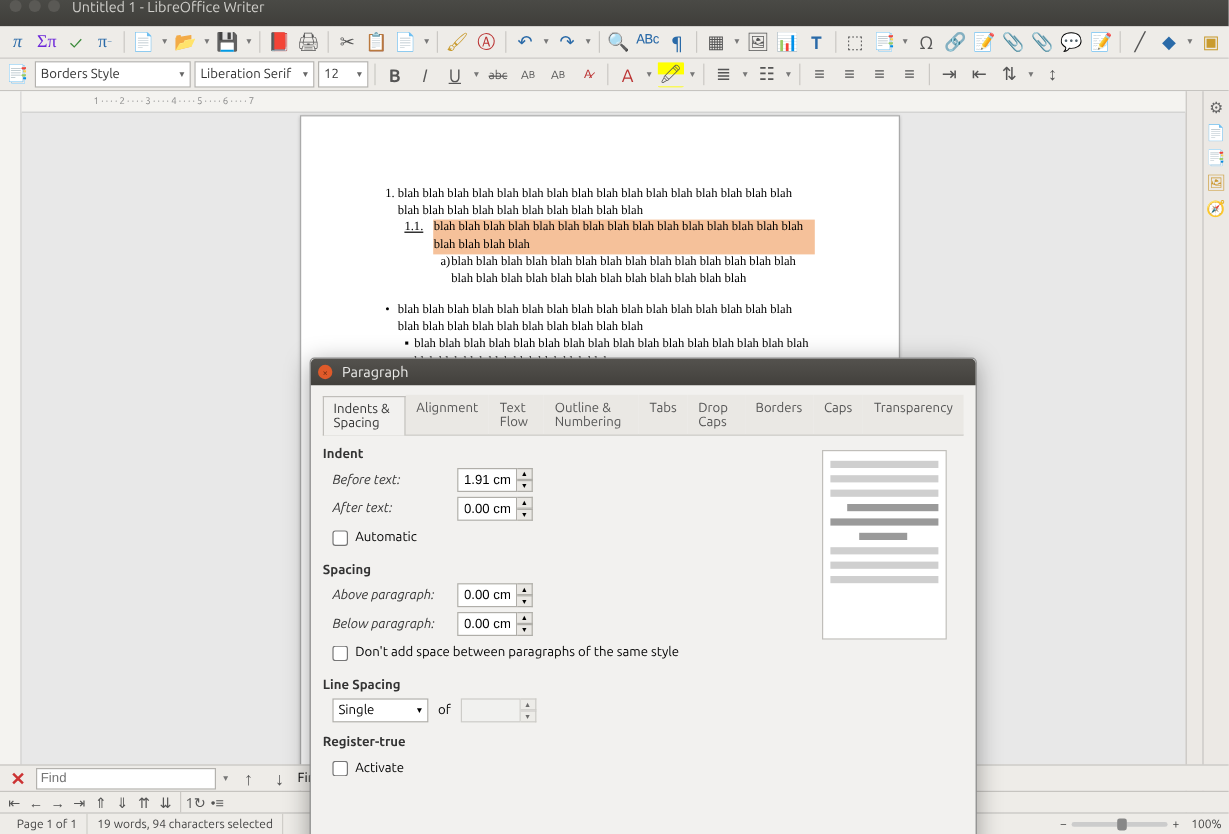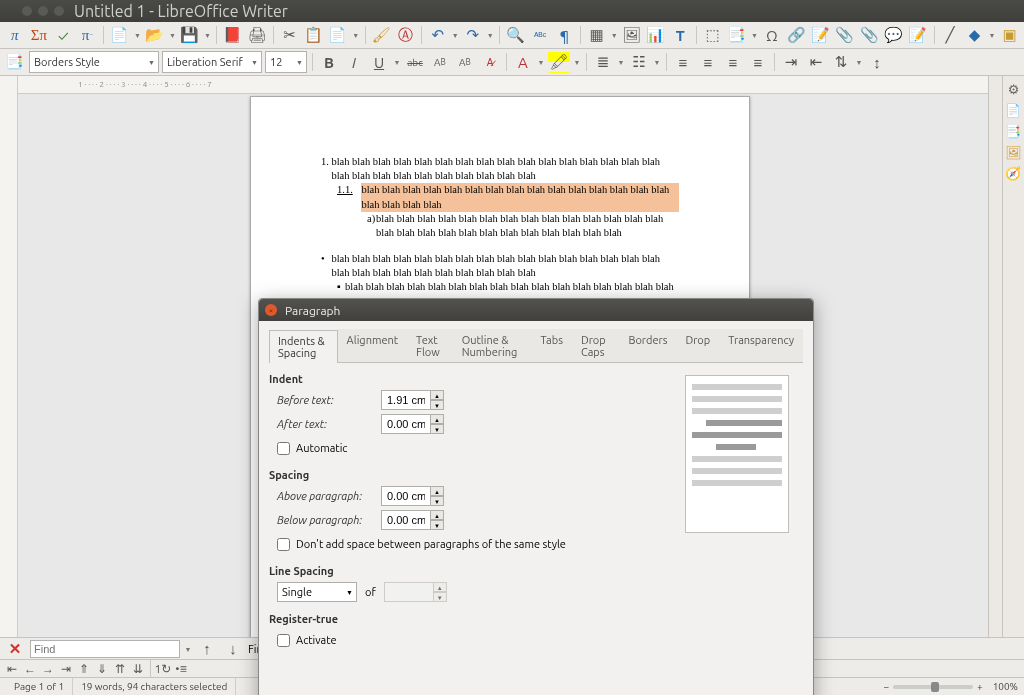--- a/index.html
+++ b/index.html
@@ -1,17 +1,17 @@
 <!DOCTYPE html>
 <html><head>
 <meta charset="utf-8">
 <style>
 * { box-sizing: border-box; margin: 0; padding: 0; }
 body { font-family: "Ubuntu", "Liberation Sans", sans-serif; font-size: 11px; background: #f0f0f0; width: 1024px; height: 695px; overflow: hidden; position: relative; }
-.titlebar { background: linear-gradient(#4a4a46, #3f3e3a); height: 22px; display: flex; align-items: center; padding: 0 22px; color: #d0cfcb; font-size: 16px; }
+.titlebar { background: linear-gradient(#4a4a46, #3f3e3a); height: 22px; display: flex; padding: 0 8px; color: #d0cfcb; font-size: 12px; }
 .windowbtns { display: flex; gap: 6px; margin-right: 10px; }
 .wbtn { width: 10px; height: 10px; border-radius: 50%; background: #5a5955; }
 .toolbar { background: #eeece8; border-bottom: 1px solid #c6c4c0; padding: 2px 4px; display: flex; align-items: center; gap: 3px; }
 .tbtn { width: 22px; height: 22px; display: flex; align-items: center; justify-content: center; border: 1px solid transparent; border-radius: 2px; font-size: 15px; color: #555; cursor: pointer; }
 .drop { width: 8px; height: 22px; display: flex; align-items: center; justify-content: center; font-size: 7px; color: #777; }
 .sep { width: 1px; height: 18px; background: #cac8c4; margin: 0 2px; }
 .combo { height: 22px; border: 1px solid #b4b2ae; background: #fff; display: flex; align-items: center; padding: 0 4px; font-size: 11px; color: #333; position: relative; }
 .combo .arr { position: absolute; right: 3px; font-size: 7px; color: #666; }
 .workspace { position: relative; height: 602px; background: #e8e8e8; display: flex; }
 .doc-area { flex: 1; position: relative; overflow: hidden; }
@@ -66,21 +66,21 @@
   <div class="windowbtns">
     <div class="wbtn"></div>
     <div class="wbtn"></div>
     <div class="wbtn"></div>
   </div>
   <span>Untitled 1 - LibreOffice Writer</span>
 </div>
 
 <div class="toolbar">
   <div class="tbtn" style="color:#2a6aa8;font-family:serif;font-style:italic;">π</div>
-  <div class="tbtn" style="color:#c2410c;font-family:serif;">Σπ</div>
+  <div class="tbtn" style="color:#6d28d9;font-family:serif;">Σπ</div>
   <div class="tbtn" style="color:#3a8a3a;">✓</div>
   <div class="tbtn" style="color:#2a6aa8;font-family:serif;">π<sub style="font-size:7px;">−</sub></div>
   <div class="sep"></div>
   <div class="tbtn">📄</div>
     <div class="drop">▼</div>
   <div class="tbtn">📂</div>
     <div class="drop">▼</div>
   <div class="tbtn">💾</div>
     <div class="drop">▼</div>
   <div class="sep"></div>
@@ -94,21 +94,21 @@
   <div class="sep"></div>
   <div class="tbtn" style="color:#c99b2e;">🖌</div>
   <div class="tbtn" style="color:#b33;">Ⓐ</div>
   <div class="sep"></div>
   <div class="tbtn" style="color:#2a6aa8;">↶</div>
     <div class="drop">▼</div>
   <div class="tbtn" style="color:#2a6aa8;">↷</div>
     <div class="drop">▼</div>
   <div class="sep"></div>
   <div class="tbtn">🔍</div>
-  <div class="tbtn" style="color:#2a6aa8;font-size:10px;">ᴬᴮᶜ</div>
+  <div class="tbtn" style="color:#2a6aa8;font-size:16px;">ᴬᴮᶜ</div>
   <div class="tbtn" style="color:#2a6aa8;">¶</div>
   <div class="sep"></div>
   <div class="tbtn">▦</div>
     <div class="drop">▼</div>
   <div class="tbtn">🖼</div>
   <div class="tbtn">📊</div>
   <div class="tbtn" style="font-weight:bold;color:#2a6aa8;">T</div>
   <div class="sep"></div>
   <div class="tbtn">⬚</div>
   <div class="tbtn">📑</div>
@@ -260,21 +260,21 @@
   </div>
   <div class="dlg-body" style="position:relative;">
     <div class="tabs">
       <div class="tab active">Indents &amp; Spacing</div>
       <div class="tab">Alignment</div>
       <div class="tab">Text Flow</div>
       <div class="tab">Outline &amp; Numbering</div>
       <div class="tab">Tabs</div>
       <div class="tab">Drop Caps</div>
       <div class="tab">Borders</div>
-      <div class="tab">Drop</div>
+      <div class="tab">Caps</div>
       <div class="tab">Transparency</div>
     </div>
 
     <div class="section-label">Indent</div>
     <div class="row">
         <span class="lbl">Before text:</span>
       <div class="spin">
           <input value="1.91 cm" style="">
           <div class="btns">
             <div class="sb">▲</div>

